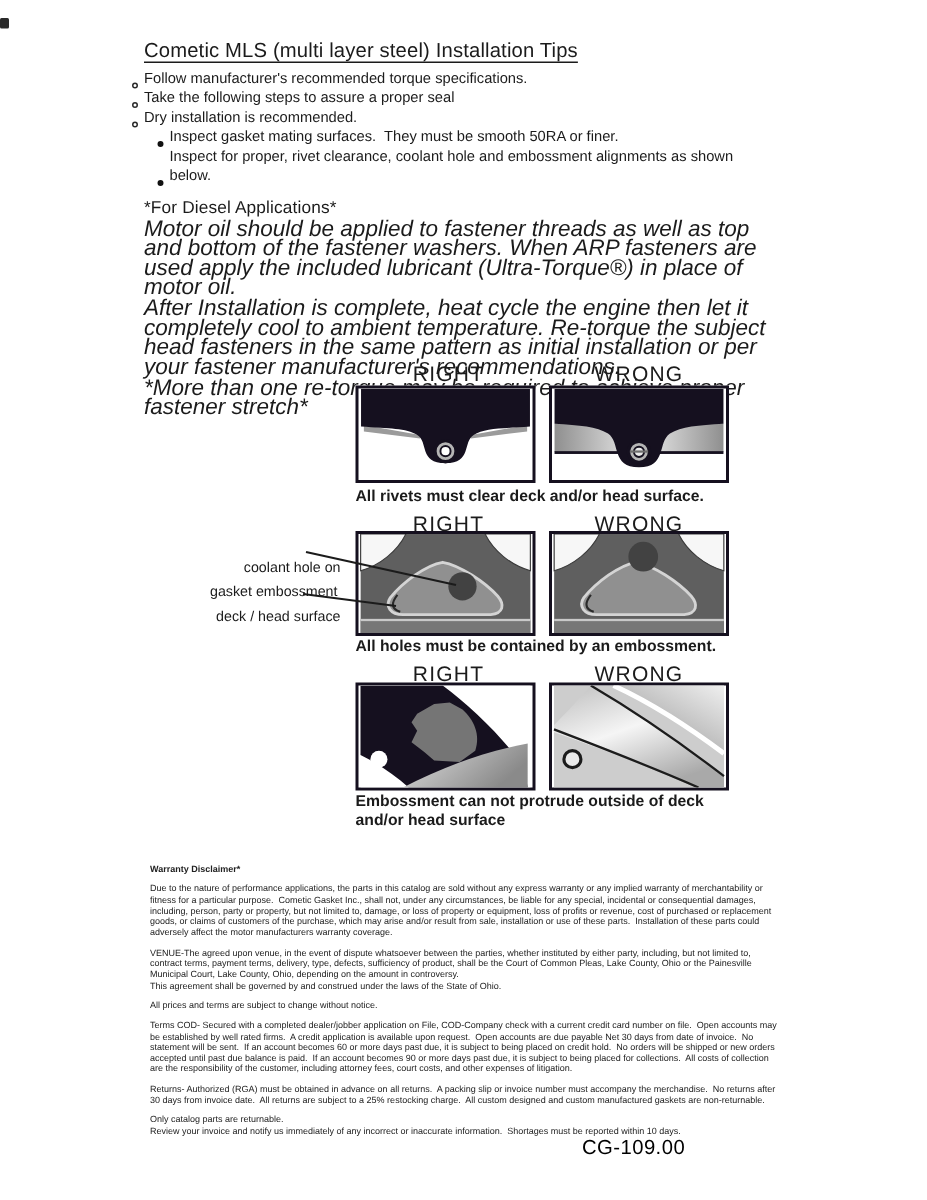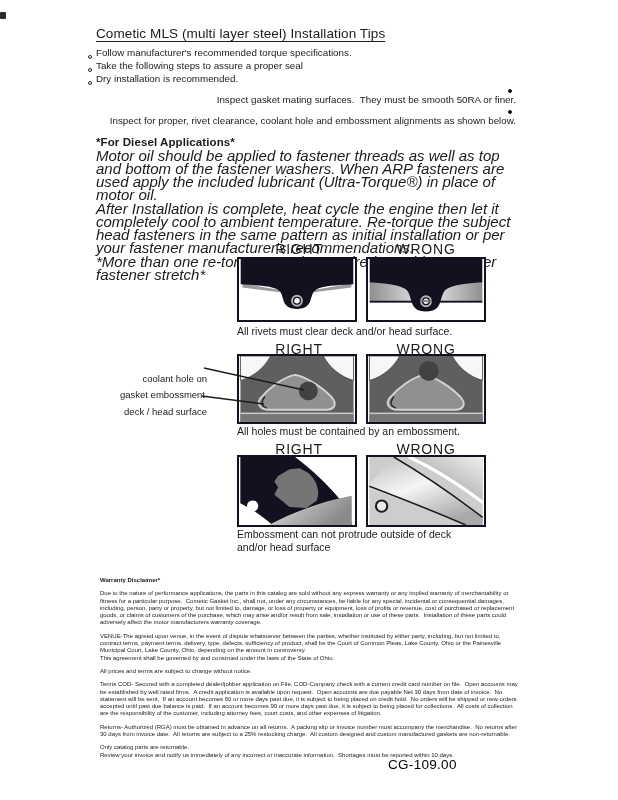--- a/index.html
+++ b/index.html
@@ -14,32 +14,32 @@
   .content { position:absolute; left:88px; top:26px; width:428px; }
   .doc-title {
     margin-left:8px; font-size:13.5px; font-weight:normal;
     text-decoration:underline; text-underline-offset:3px; text-decoration-thickness:1.3px;
     letter-spacing:0.1px; white-space:pre-wrap;
   }
   .bullets { margin-top:5px; }
   .bullet { display:flex; align-items:flex-end; line-height:13px; font-size:9.8px; white-space:pre-wrap; }
   .bullet .mark { flex:0 0 auto; width:4px; height:4px; margin:4px 4px 0 0; border-radius:50%; }
   .bullet.lvl1 .mark { border:1px solid #2a2a2a; background:transparent; }
-  .bullet.lvl2 { margin-left:17px;flex-direction:column; }
+  .bullet.lvl2 { margin-left:17px; }
   .bullet.lvl2 .mark { background:#111; border:1px solid #111; }
-  .section-head { margin:9px 0 0 8px; font-size:11.5px; font-weight:bold; letter-spacing:0.1px; }
+  .section-head { margin:9px 0 0 8px; font-size:11.5px; font-weight:normal; letter-spacing:0.1px; }
   .para { margin:1px 0 0 8px; width:420px; font-size:15px; line-height:13px; white-space:pre-wrap;font-style:italic; }
 
   
   .diagrams { position:absolute; left:0; top:12px; width:618px; height:560px; }
   .dg-header { position:absolute; width:124px; text-align:center; font-size:14px; letter-spacing:0.8px; color:#1b1b1b; }
   .dg-box { position:absolute; line-height:0; }
   .dg-box svg { border:2px solid #15101f; display:block; background:#fff; }
-  .dg-caption { position:absolute; font-size:10.5px; font-weight:normal; line-height:12.5px; white-space:pre-wrap; }
-  .callout { position:absolute; text-align:right; font-size:9.5px; line-height:11px; white-space:pre-wrap; }
+  .dg-caption { position:absolute; font-size:10.5px; font-weight:bold; line-height:12.5px; white-space:pre-wrap; }
+  .callout { position:absolute; text-align:right; font-size:9.5px; line-height:11px; white-space:pre-wrap;margin-left:20px; }
   .leader-svg { position:absolute; left:200px; top:346px; width:112px; height:52px; z-index:5; }
 
   
   .fine-print { position:absolute; left:100px; top:577px; width:418px; font-size:6px; line-height:7.3px; color:#222; }
   .fine-print p { margin-top:6px; white-space:pre-wrap; }
   .fine-print p.first { margin-top:0; }
   .fine-print p.tight { margin-top:0; }
   .fine-print p.bold { font-weight:bold; }
 
   .page-num { position:absolute; left:388px; top:757px; font-size:13.5px; letter-spacing:0.3px; color:#000000; }

